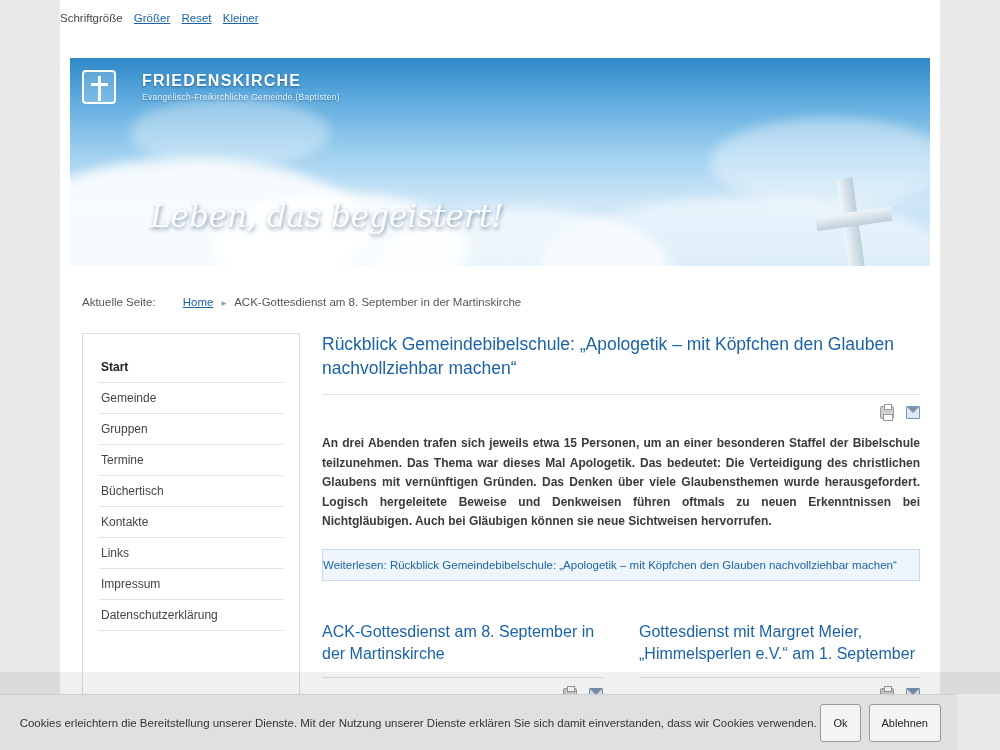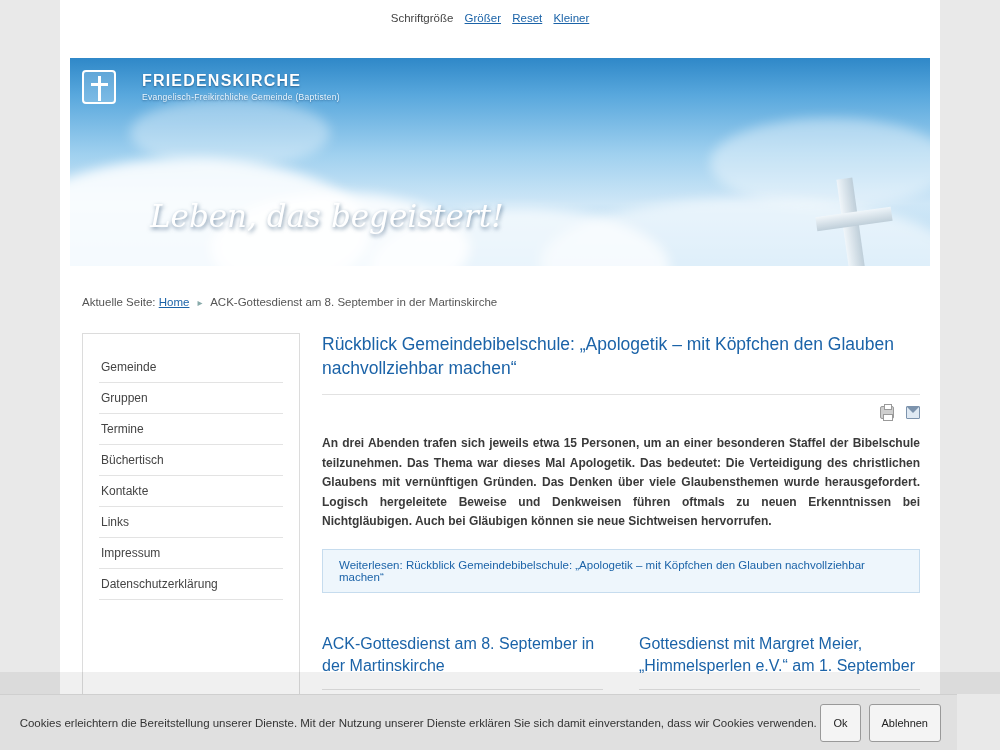--- a/index.html
+++ b/index.html
@@ -18,21 +18,21 @@
   .site {
     position: absolute;
     left: 60px; top: 0; width: 880px; min-height: 750px;
     background: #ffffff;
   }
 
   
   .fontbar {
     height: 40px;
     padding: 12px 20px 0 0;
-    text-align: center;
+    text-align: left;
     font-size: 11.5px;
     color: #333;
   }
   .fontbar .label { color: #444; }
   .fontbar a {
     color: #1b63a8;
     text-decoration: underline;
     margin-left: 8px;
   }
 
@@ -106,21 +106,21 @@
     background: linear-gradient(to right,#f3f7fa,#b9c9d4); transform: rotate(-8deg); }
   .cross .h { position: absolute; left: 6px; top: 34px; width: 76px; height: 14px;
     background: linear-gradient(to bottom,#f3f7fa,#b9c9d4); transform: rotate(-8deg); }
 
   
   .breadcrumb {
     padding: 30px 0 0 22px;
     font-size: 11.5px;
     color: #555;
   }
-  .breadcrumb a { color: #1b63a8; text-decoration: underline; }
+  .breadcrumb a { color: #1b63a8; text-decoration: underline; margin-left: 24px; }
   .breadcrumb .sep { color: #8aa; margin: 0 5px; font-size: 10px; }
 
   
   .content {
     display: flex;
     padding: 25px 20px 0 22px;
     gap: 22px;
   }
 
   
@@ -201,21 +201,21 @@
     line-height: 1.62;
     color: #3a3a3a;
     margin: 14px 0 18px 0;
     text-align: justify;
     font-weight: bold;
   }
   .readmore {
     display: block;
     border: 1px solid #c6dcee;
     background: #eef6fc;
-    padding: 9px 16px;
+    padding: 9px 0;
     font-size: 11.5px;
     color: #1b63a8;
     text-decoration: none;
   }
   .two-col {
     display: flex; gap: 36px; margin-top: 40px;
   }
   .col { flex: 1 1 0; min-width: 0; }
   .col h2 {
     font-size: 16px;
@@ -293,20 +293,23 @@
       <span>Aktuelle Seite:</span>
       <a href="#">Home</a>
       <span class="sep">▸</span>
       <span>ACK-Gottesdienst am 8. September in der Martinskirche</span>
     </div>
 
     <div class="content">
 
       <div class="sidebar">
         <ul class="menu">
+          <li class="current">
+              <a href="#">Start</a>
+            </li>
           <li>
               <a href="#">Gemeinde</a>
             </li>
           <li>
               <a href="#">Gruppen</a>
             </li>
           <li>
               <a href="#">Termine</a>
             </li>
           <li>

